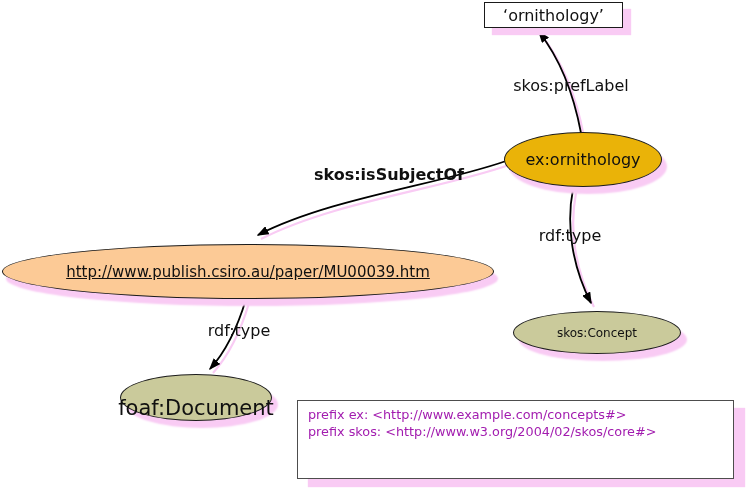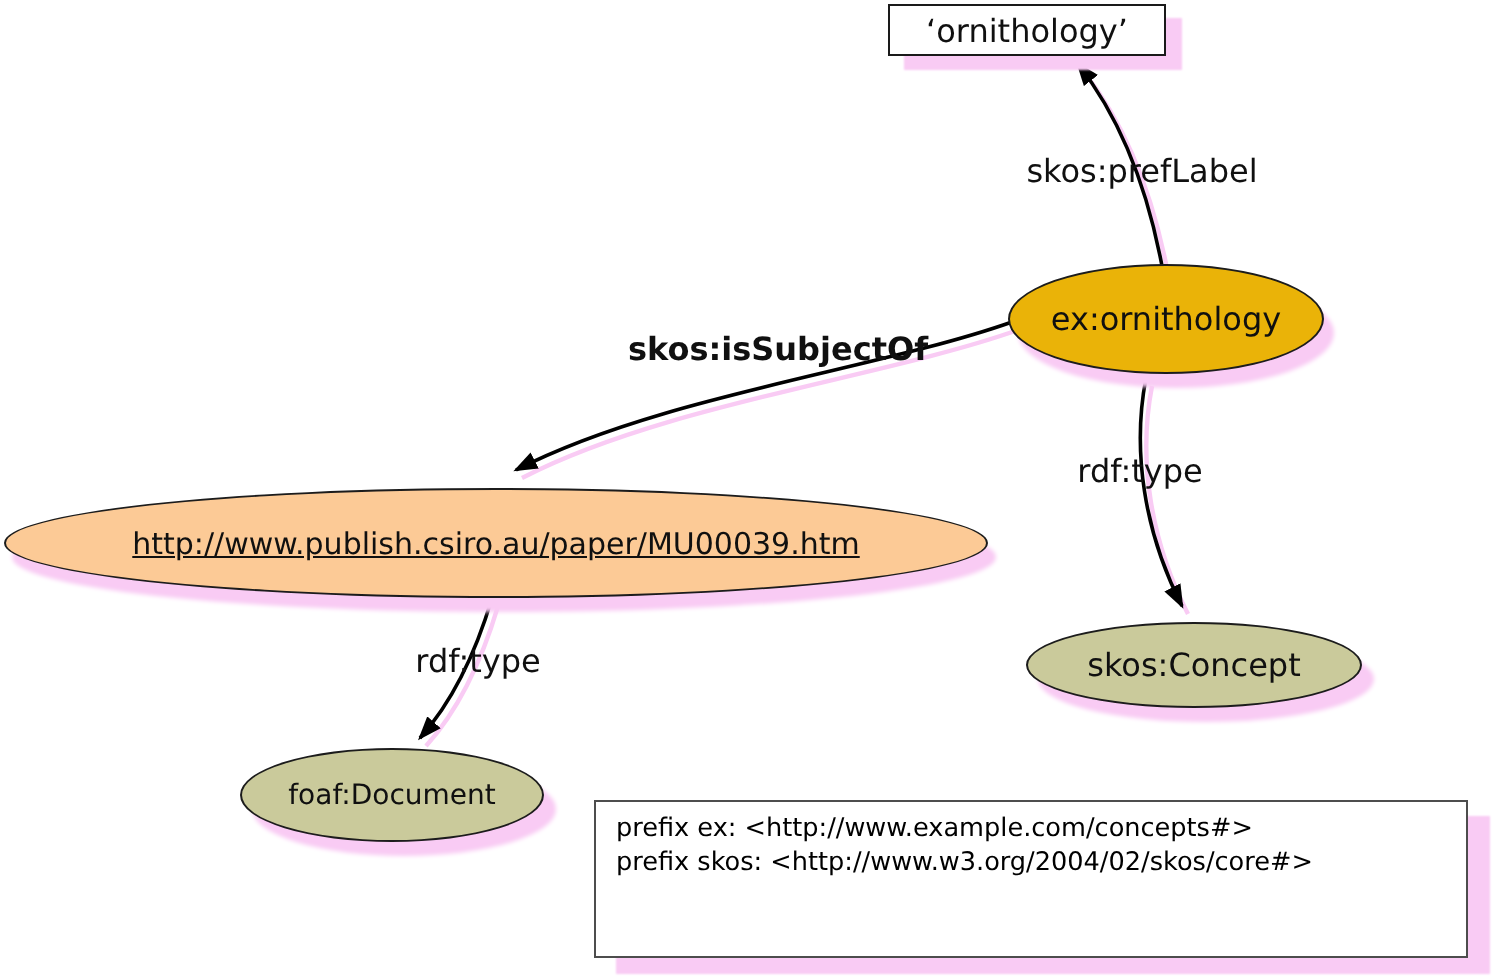--- a/index.html
+++ b/index.html
@@ -19,45 +19,45 @@
   .node-concept{
     left:504px;top:132px;width:158px;height:55px;background:#eab308;
     font-size:16px;box-shadow:5px 7px 2px #f9cbf4;
   }
   .node-document{
     left:2px;top:244px;width:492px;height:55px;background:#fcca96;
     font-size:15px;box-shadow:4px 7px 2px #f9cbf4;text-decoration:underline;
   }
   .node-skos-class{
     left:513px;top:311px;width:168px;height:43px;background:#caca9b;
-    font-size:16px;box-shadow:6px 7px 2px #f9cbf4;
+    font-size:12px;box-shadow:6px 7px 2px #f9cbf4;
   }
   .node-foaf-class{
     left:120px;top:374px;width:152px;height:47px;background:#caca9b;
-    font-size:14px;box-shadow:6px 7px 2px #f9cbf4;
+    font-size:21px;box-shadow:6px 7px 2px #f9cbf4;align-items:flex-end;
   }
   .node-literal{
-    left:444px;top:2px;width:139px;height:26px;background:#ffffff;
+    left:484px;top:2px;width:139px;height:26px;background:#ffffff;
     border:1.2px solid #1a1a1a;font-size:16px;
     box-shadow:8px 7px 1px #f9cbf4;
   }
   .edge-label{
     position:absolute;text-align:center;white-space:nowrap;font-size:16px;
   }
   .lbl-preflabel{left:506px;top:76px;width:130px;font-size:16px;}
   .lbl-issubjectof{left:308px;top:165px;width:162px;font-size:16px;font-weight:bold;}
   .lbl-rdftype-right{left:534px;top:226px;width:72px;}
   .lbl-rdftype-left{left:202px;top:321px;width:74px;}
   .prefix-box{
     position:absolute;left:297px;top:400px;width:437px;height:79px;
     box-sizing:border-box;background:#ffffff;border:1.2px solid #4d4d4d;
     padding:5px 10px;box-shadow:11px 8px 1px #f9cbf4;
   }
   .prefix-line{
-    font-size:12.8px;line-height:17px;white-space:nowrap;color:#000000;
+    font-size:12.8px;line-height:17px;white-space:nowrap;color:#a21caf;
   }
 </style>
 </head>
 <body>
 
 <div class="stage">
 
   <svg class="edge-layer" width="746" height="490" viewBox="0 0 746 490">
     <defs>
       <marker id="arrow" viewBox="0 0 12 9" markerWidth="12" markerHeight="9" refX="10.5" refY="4.5" orient="auto" markerUnits="userSpaceOnUse">

